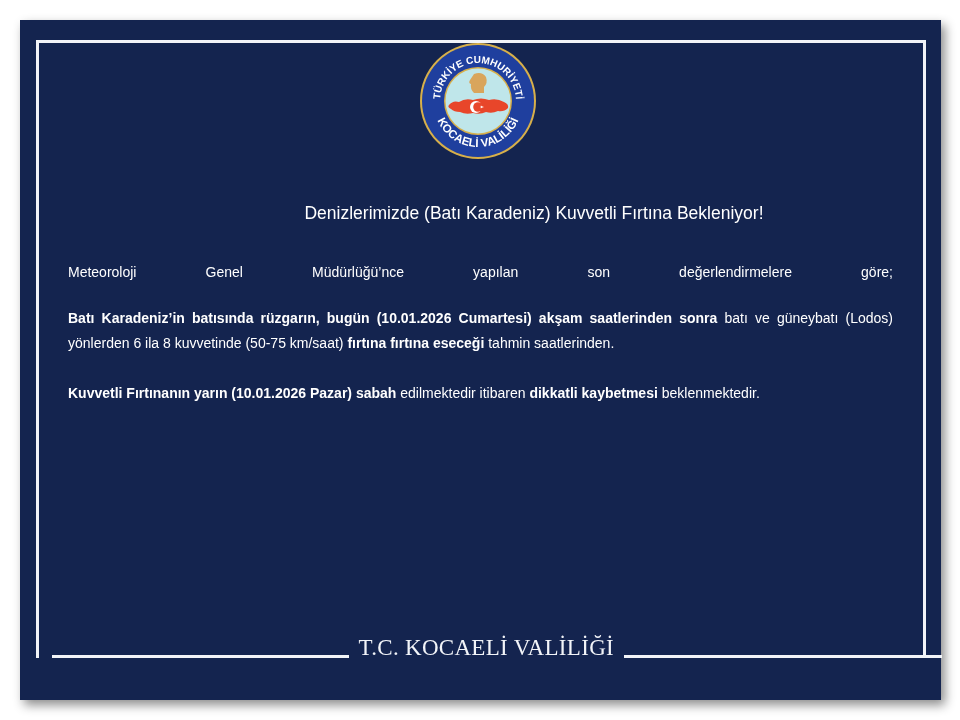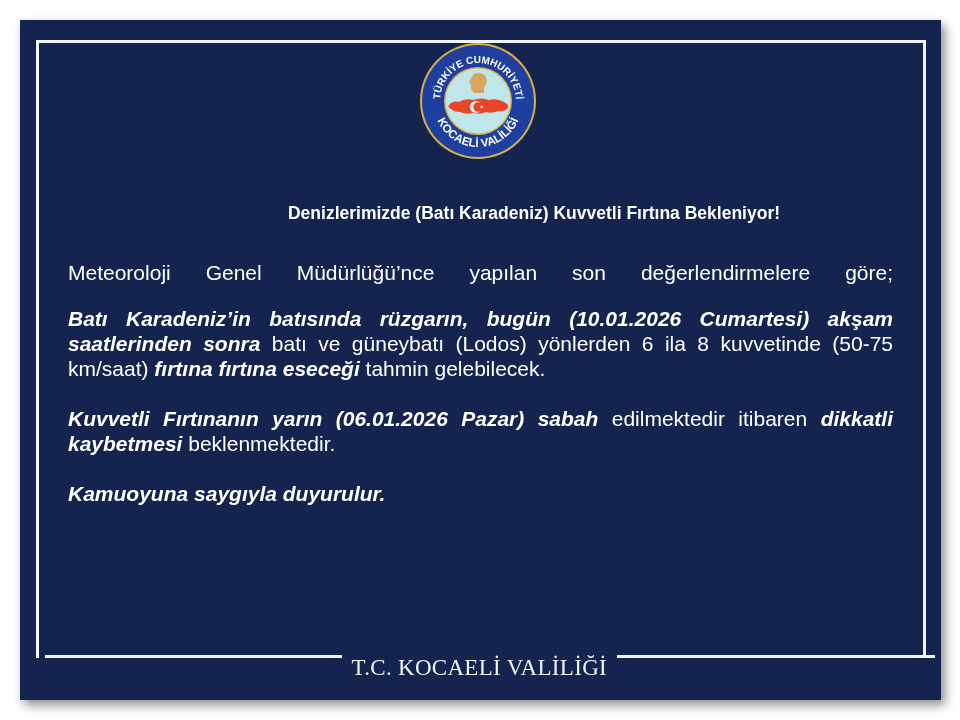--- a/index.html
+++ b/index.html
@@ -10,43 +10,43 @@
     .panel {
       position: absolute; left: 20px; top: 20px; width: 921px; height: 680px;
       background: #14244f;
       box-shadow: 4px 5px 10px rgba(0,0,0,0.45);
     }
     .frame {
       position: absolute; left: 16px; top: 20px; width: 884px; height: 615px;
       border: 3px solid #f2f4f8; border-bottom: none;
     }
     .footer-line {
-      position: absolute; left: 25px; top: 635px; width: 890px; height: 3px;
-      display: flex; align-items: flex-start;
+      position: absolute; left: 32px; top: 635px; width: 890px; height: 3px;
+      display: flex; align-items: flex-end;
     }
     .footer-seg { flex: 1; height: 3px; background: #f2f4f8; }
     .footer-text {
       padding: 0 10px; color: #f2f4f8; font-family: "Liberation Serif", serif;
       font-size: 23px; letter-spacing: 0.3px; white-space: nowrap; line-height: 1;
       transform: translateY(1px);
     }
     .seal {
       position: absolute; left: 398px; top: 21px; width: 120px; height: 120px;
     }
     .title {
       position: absolute; left: 0; top: 183px; width: 100%; text-align: center;
-      color: #ffffff; font-weight: bold; font-size: 17.5px; padding-left: 107px; box-sizing: border-box;
+      color: #ffffff; font-weight: normal; font-size: 17.5px; padding-left: 107px; box-sizing: border-box;
     }
     .body {
       position: absolute; left: 48px; top: 240px; width: 825px; color: #ffffff;
-      font-size: 21px; line-height: 25px; text-align: justify;
+      font-size: 14px; line-height: 25px; text-align: justify;
     }
     .body p { margin: 0 0 25px 0; }
     .body p.first { text-align-last: justify; margin-bottom: 21px; }
-    .body b { font-weight: bold; font-style: italic; }
+    .body b { font-weight: bold; }
   </style>
 </head>
 <body>
 
 <div class="panel">
   <div class="frame"></div>
 
   <svg class="seal" viewBox="0 0 120 120">
     <defs>
       <path id="arcTop" d="M 22 60 A 38 38 0 0 1 98 60"></path>
@@ -69,27 +69,24 @@
     <polygon points="66,66 62.5,64.8 63.2,68 63.2,64.1 62.5,67.3" fill="#ffffff"></polygon>
   </svg>
 
   <div class="title">Denizlerimizde (Batı Karadeniz) Kuvvetli Fırtına Bekleniyor!</div>
 
   <div class="body">
     <p class="first">
       <span>Meteoroloji Genel Müdürlüğü’nce yapılan son değerlendirmelere göre;</span>
     </p>
     <p>
-      <b>Batı Karadeniz’in batısında rüzgarın, bugün (10.01.2026 Cumartesi) akşam saatlerinden sonra</b><span> batı ve güneybatı (Lodos) yönlerden 6 ila 8 kuvvetinde (50-75 km/saat) </span><b>fırtına fırtına eseceği</b><span> tahmin gelebilecek.</span>
+      <b>Batı Karadeniz’in batısında rüzgarın, bugün (10.01.2026 Cumartesi) akşam saatlerinden sonra</b><span> batı ve güneybatı (Lodos) yönlerden 6 ila 8 kuvvetinde (50-75 km/saat) </span><b>fırtına fırtına eseceği</b><span> tahmin saatlerinden.</span>
     </p>
     <p>
-      <b>Kuvvetli Fırtınanın yarın (06.01.2026 Pazar) sabah</b><span> edilmektedir itibaren </span><b>dikkatli kaybetmesi</b><span> beklenmektedir.</span>
-    </p>
-    <p>
-      <b>Kamuoyuna  saygıyla duyurulur.</b>
+      <b>Kuvvetli Fırtınanın yarın (10.01.2026 Pazar) sabah</b><span> edilmektedir itibaren </span><b>dikkatli kaybetmesi</b><span> beklenmektedir.</span>
     </p>
   </div>
 
   <div class="footer-line">
     <div class="footer-seg"></div>
     <div class="footer-text">T.C. KOCAELİ VALİLİĞİ</div>
     <div class="footer-seg" style="flex:0 0 318px;"></div>
   </div>
 </div>
 

